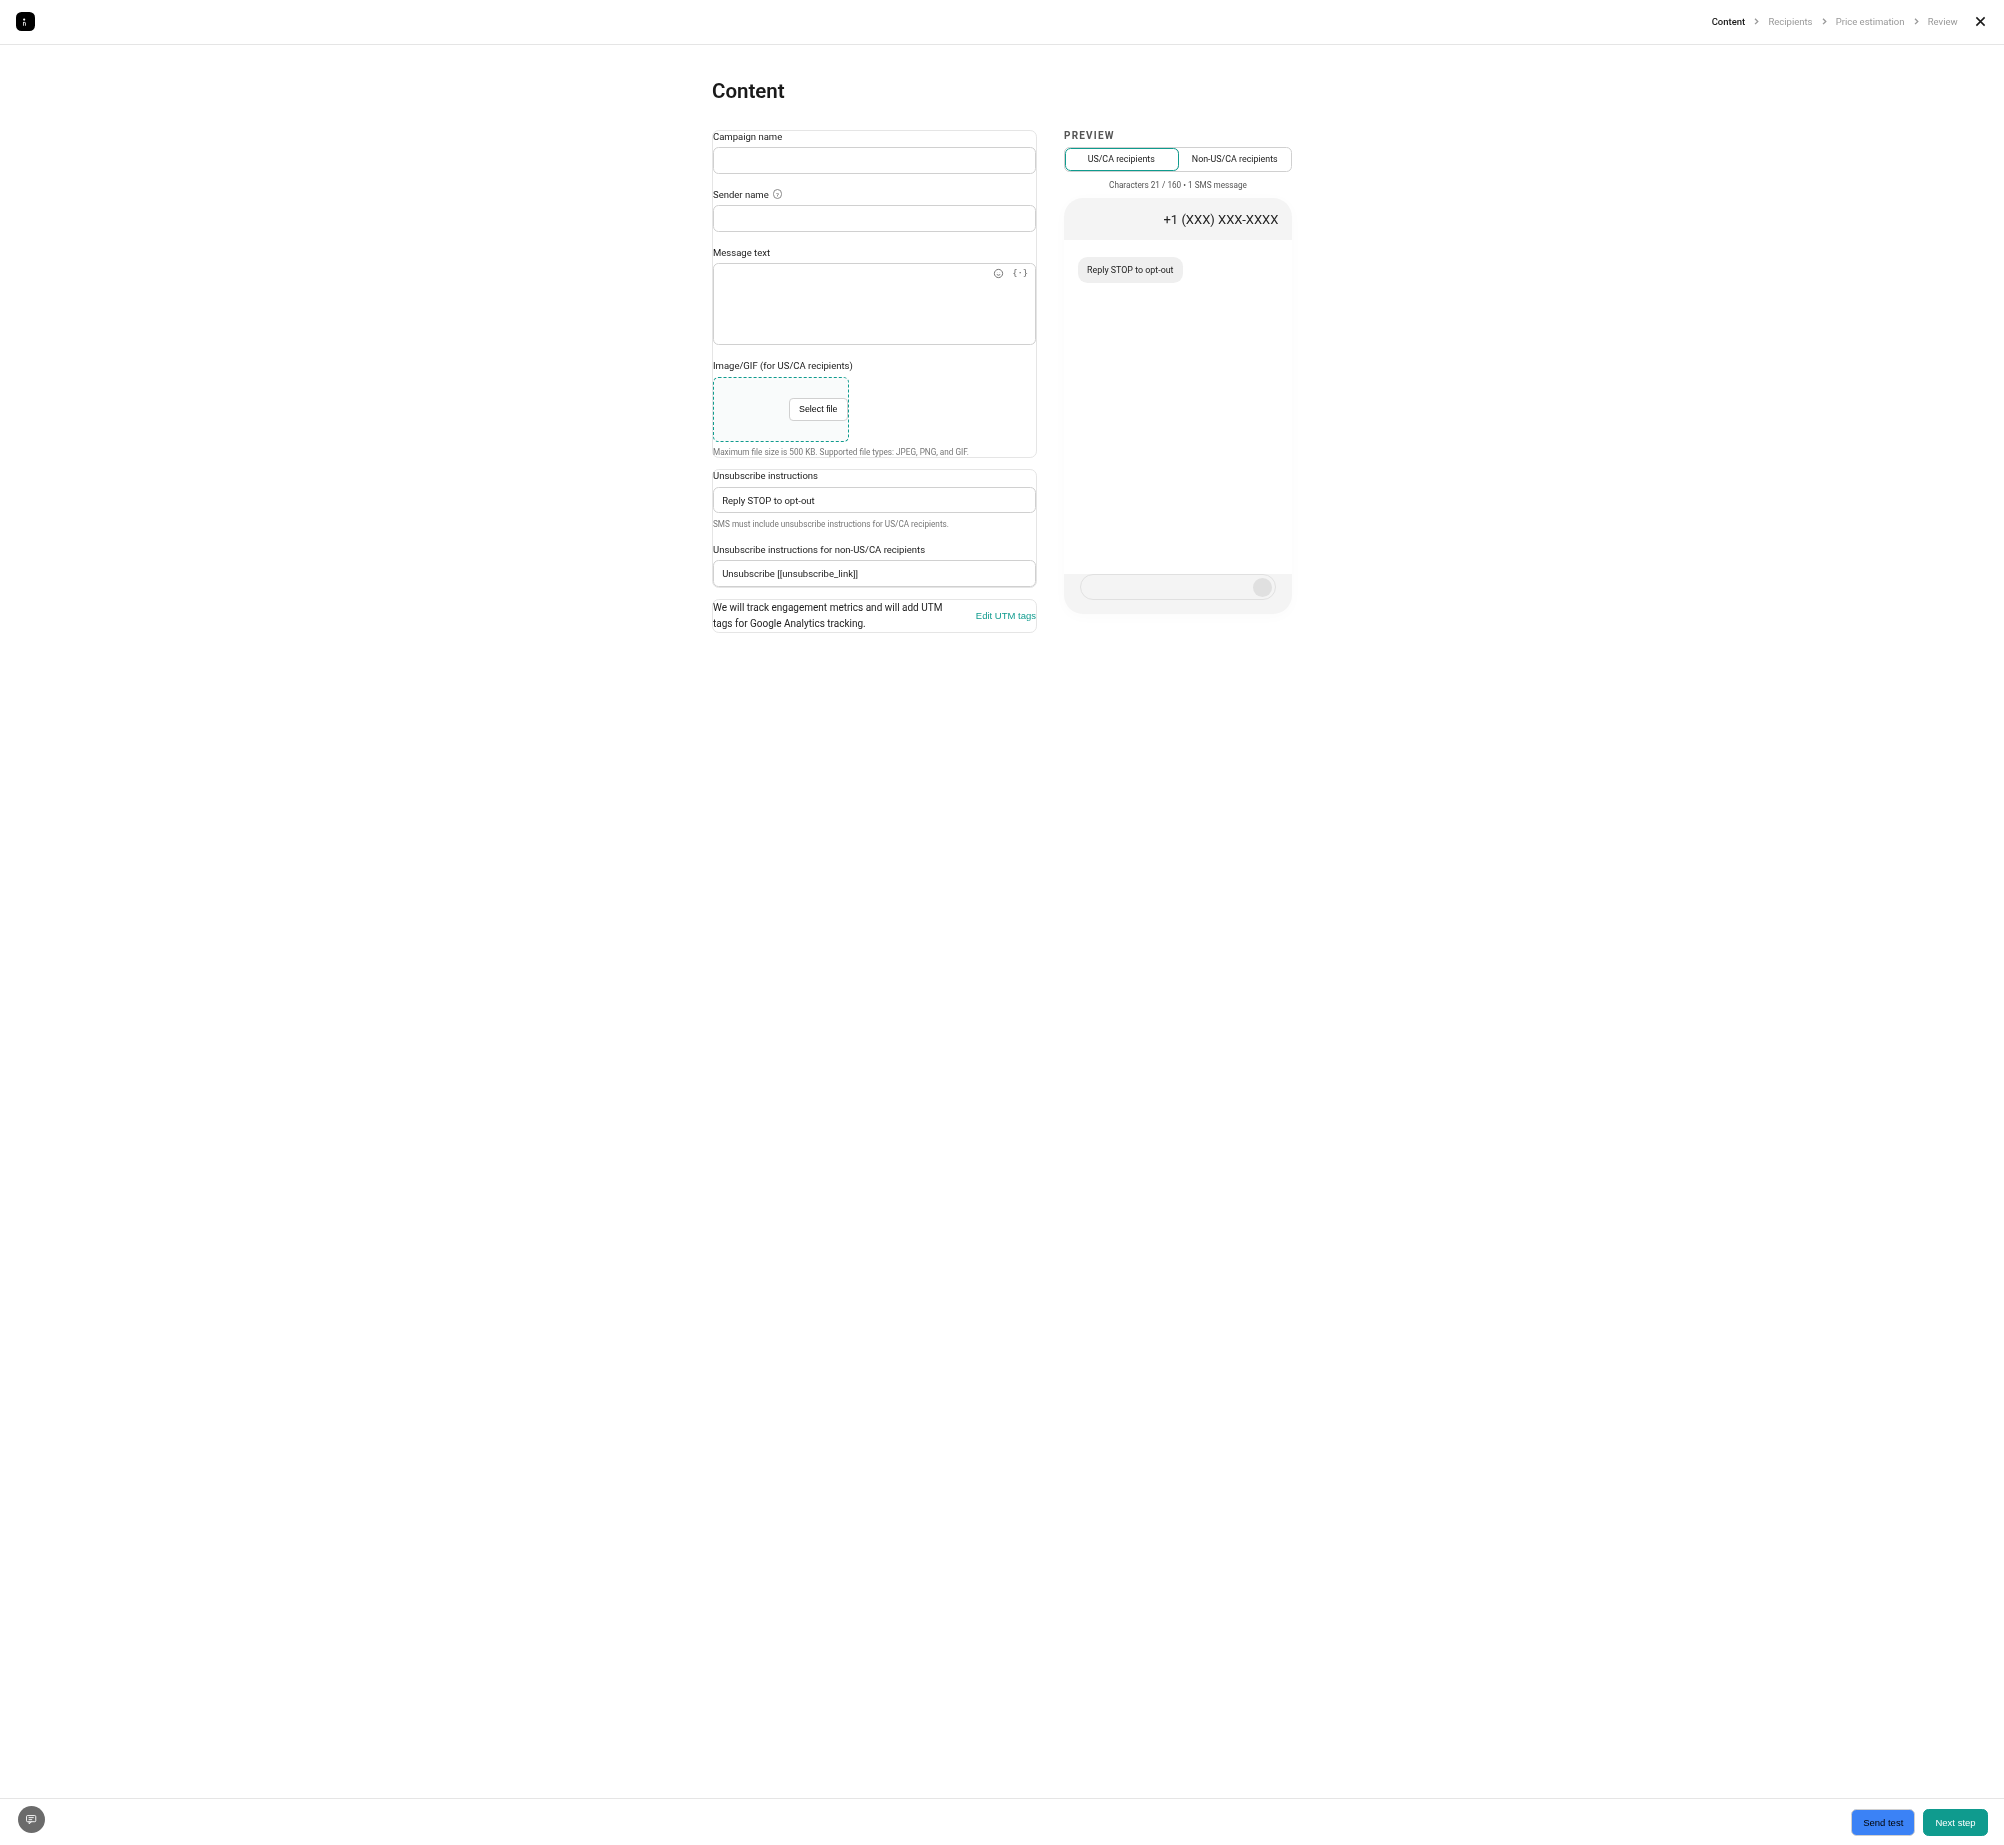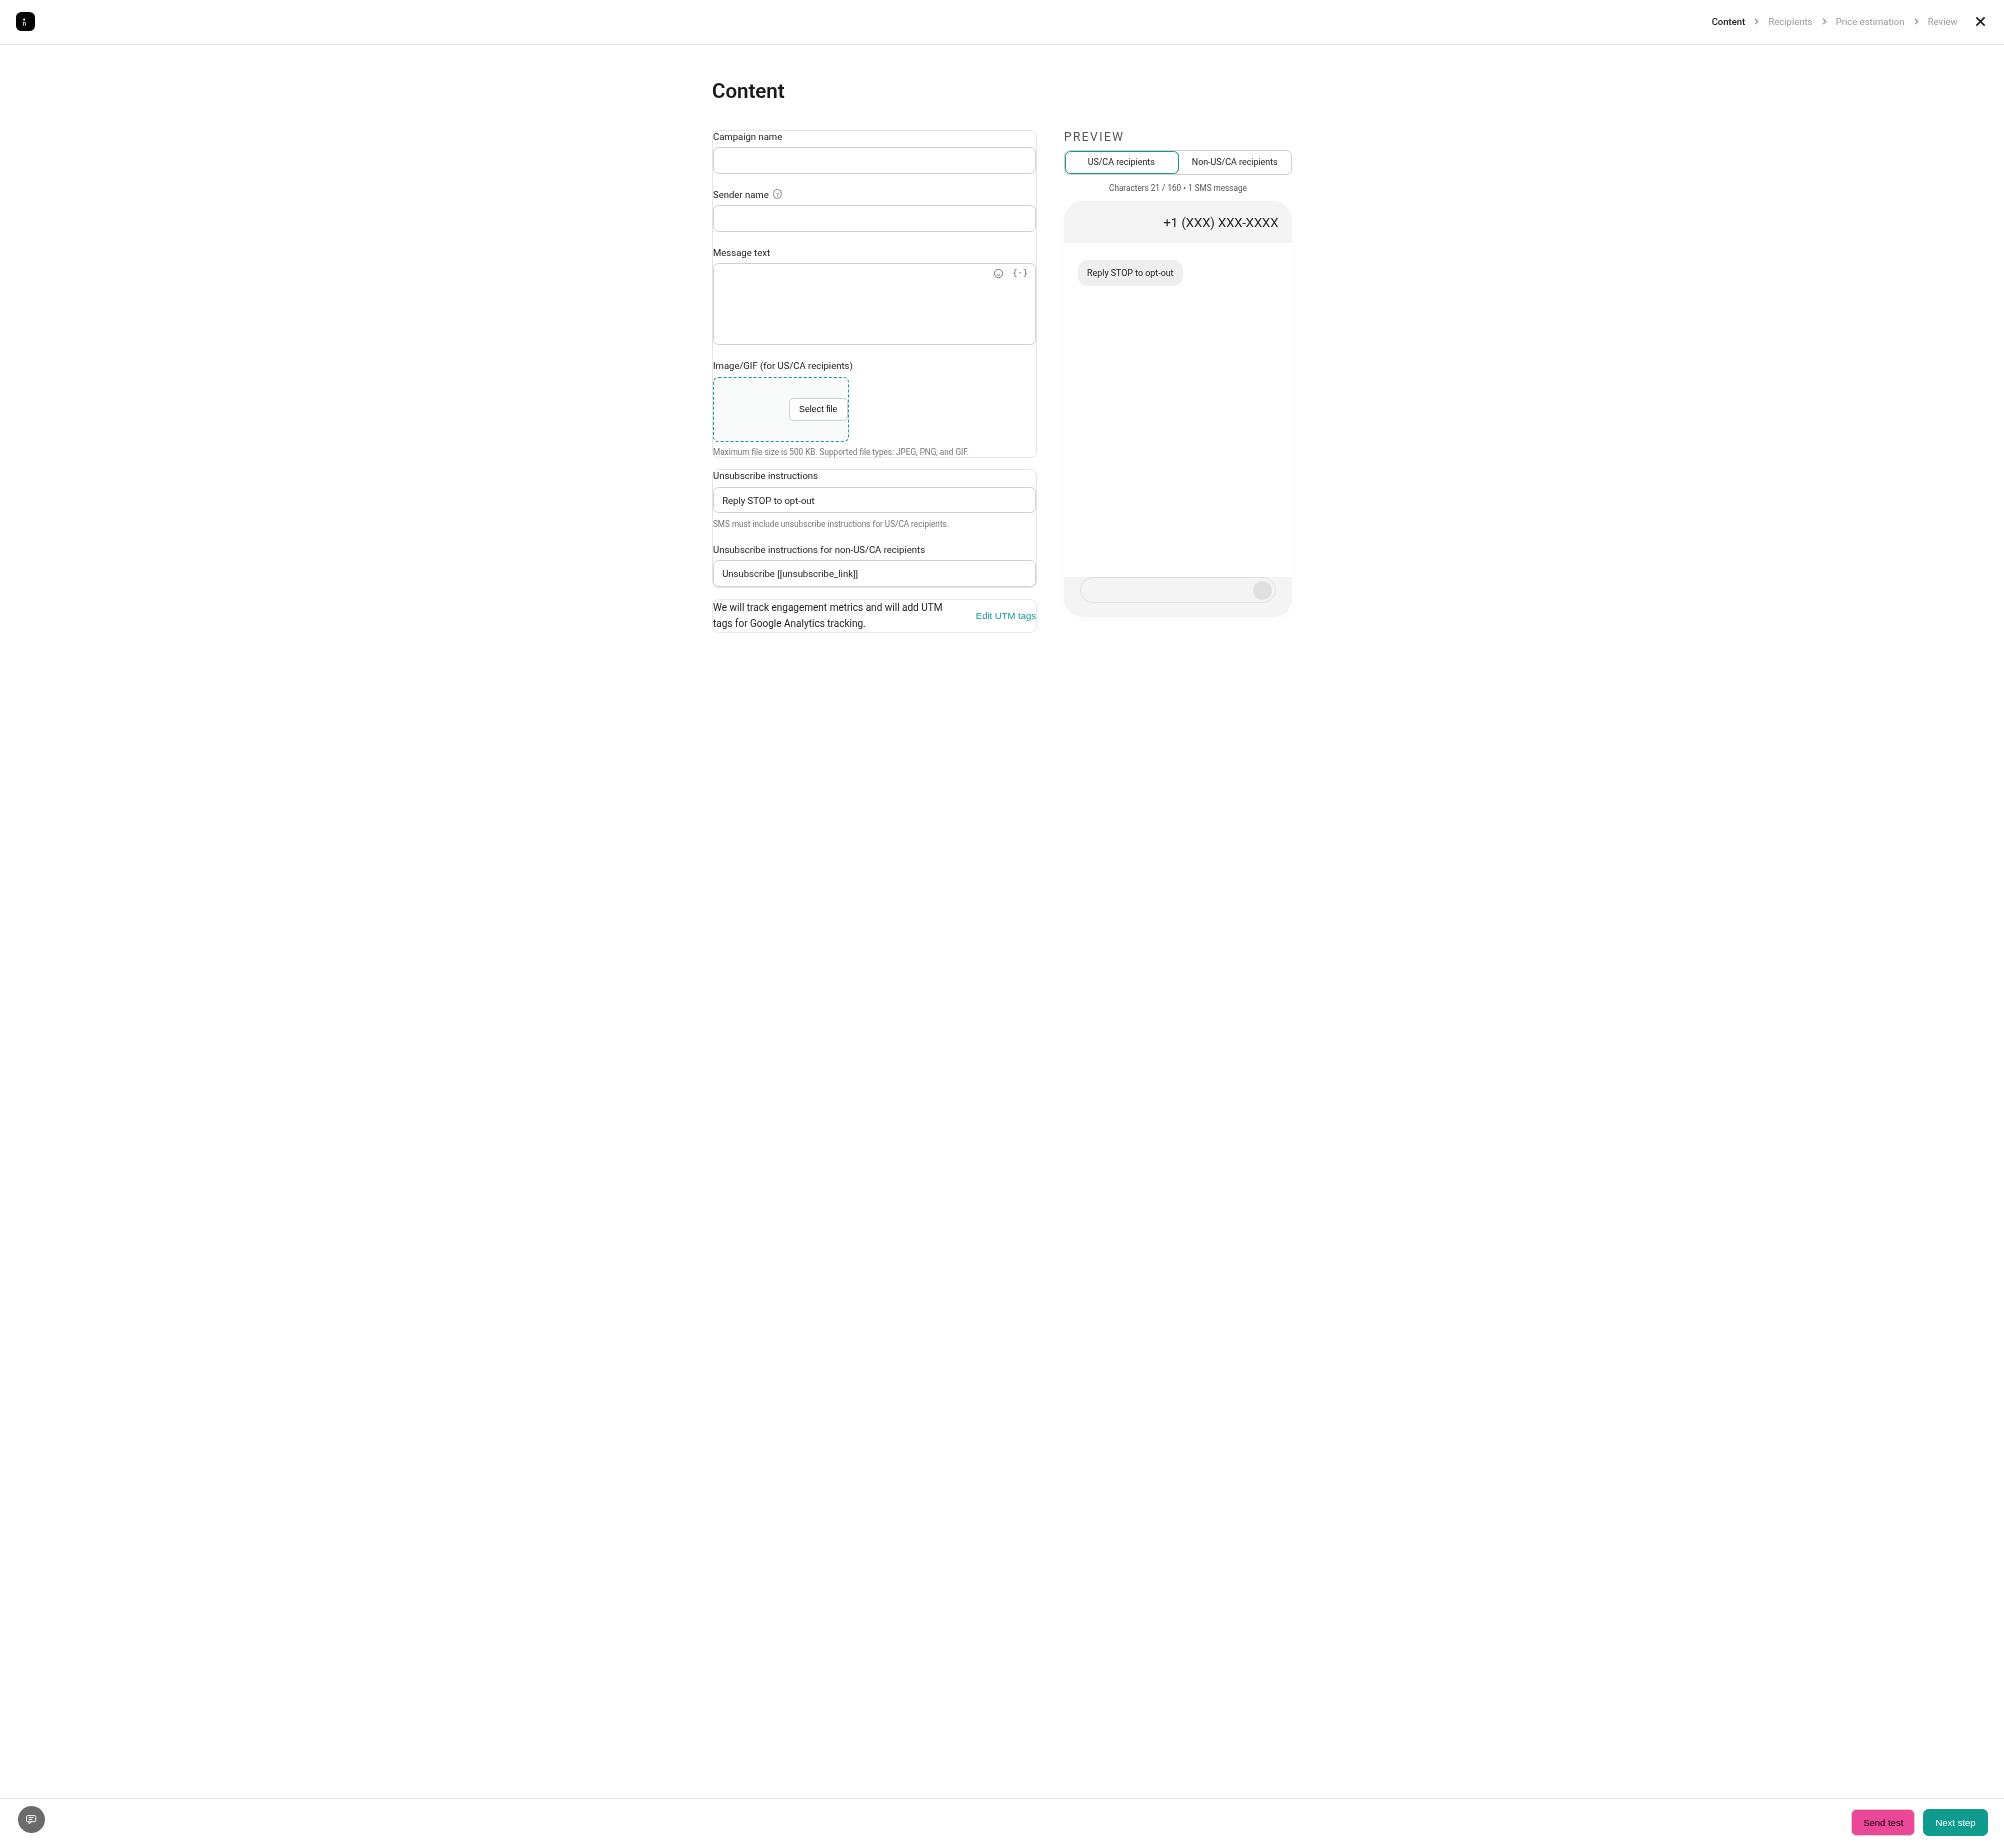--- a/index.html
+++ b/index.html
@@ -27,37 +27,37 @@
     .textarea-toolbar { position:absolute; top:4.1px; right:6.8px; display:flex; gap:8.2px; }
     .tb-icon { cursor:pointer; color:#666; }
     .textarea { border:none; resize:none; width:100%; height:78px; padding: 22px 8.2px 6.8px 8.2px; font-size:9.5px; border-radius:5.5px; font-family:inherit;}
     .upload-zone { border: 0.7px dashed #0f9b8e; border-radius: 5.5px; background: #f9fbfb; display:flex; align-items:center; justify-content:flex-end; height: 65px; width:136px;}
     .select-file-btn { background:#fff; border:0.7px solid #d0d0d0; border-radius:4.1px; padding: 5.5px 9.5px; font-size: 8.9px; cursor:pointer; }
     .hint { font-size: 8.2px; color: #777; margin-top: 5.5px; }
     .toggle-row { display:flex; align-items:center; gap: 9.5px; }
     .toggle { width: 24.6px; height: 13.6px; border-radius: 681px; background: #0f9b8e; position:relative; cursor:pointer; }
     .toggle-handle { position:absolute; right:1.4px; top:1.4px; width:11px; height:11px; background:#fff; border-radius:50%; display:flex; align-items:center; justify-content:center;}
     .toggle-handle svg { width:6.8px; height:6.8px; stroke:#0f9b8e; stroke-width:2.5; fill:none; }
-    .preview-label { font-size: 12px; letter-spacing: 0.12em; color: #555; font-weight:400; }
+    .preview-label { font-size: 10px; letter-spacing: 0.12em; color: #555; font-weight:700; }
     .preview-tabs { display:flex; border:0.7px solid #d0d0d0; border-radius:5.5px; margin-top:6.8px; overflow:hidden;}
     .preview-tab { flex:1; text-align:center; padding: 6.1px 4.1px; font-size:8.9px; cursor:pointer; border-right:0.7px solid #d0d0d0;}
     .preview-tab:last-child { border-right:none;}
     .preview-tab.active { outline: 1px solid #0f9b8e; outline-offset:-1px; border-radius:5.5px; }
     .char-count { font-size:8.2px; color:#555; text-align:center; margin-top:8.2px; margin-bottom:8.2px;}
     .phone { border-radius: 19px; background:#f4f4f4; overflow:hidden; box-shadow: 0 2.7px 13.6px rgba(0,0,0,0.02);}
     .phone-header { text-align:right; padding: 13.6px; font-size:13px; color:#222;}
     .phone-body { background:#fff; min-height: 334px; padding: 16.4px 13.6px 13.6px; position:relative;}
     .bubble { background:#efefef; border-radius: 9.5px; padding: 8.2px 9.5px; font-size:8.9px; color:#222; display:inline-block; max-width: 85%;}
     .phone-input-bar { height: 26px; border:0.7px solid #e0e0e0; border-radius: 681px; margin: 0 16.4px 13.6px; display:flex; align-items:center; justify-content:flex-end; padding: 2.7px;}
     .phone-input-bar .circ { width:19px; height:19px; background:#e0e0e0; border-radius:50%;}
     .utm-row { display:flex; align-items:center; justify-content:space-between; gap: 13.6px; }
     .utm-text { font-size:10px; color:#222; line-height:1.6; flex:1;}
     .link-btn { color:#0f9b8e; background:none; border:none; font-size:9.5px; cursor:pointer; text-align:left;}
     .footer { position:fixed; bottom:0; left:0; right:0; border-top:0.7px solid #e5e5e5; background:#fff; padding: 9.5px 16.4px; display:flex; justify-content:flex-end; gap:8.2px;}
-    .btn { border-radius:5.5px; padding: 6.8px 11px; font-size:9.5px; cursor:pointer; border:0.7px solid #d0d0d0; background:#ec4899;}
+    .btn { border-radius:5.5px; padding: 6.8px 11px; font-size:9.5px; cursor:pointer; border:0.7px solid #d0d0d0; background:#3b82f6;}
     .btn-primary { background:#0f9b8e; color:#fff; border-color:#0f9b8e;}
     .chat-fab { position:fixed; left:17.7px; bottom:12.3px; width:27px; height:27px; border-radius:50%; background:#6b6b6b; display:flex; align-items:center; justify-content:center; cursor:pointer; z-index:5;}
     .chat-fab svg { width:12.3px; height:12.3px; stroke:#fff; stroke-width:1.8; fill:none; }
     .chev svg { width:6.8px; height:6.8px; stroke:#999; stroke-width:2; fill:none;}
   </style>
 </head>
 <body>
 
 <div class="header">
   <div class="logo">

